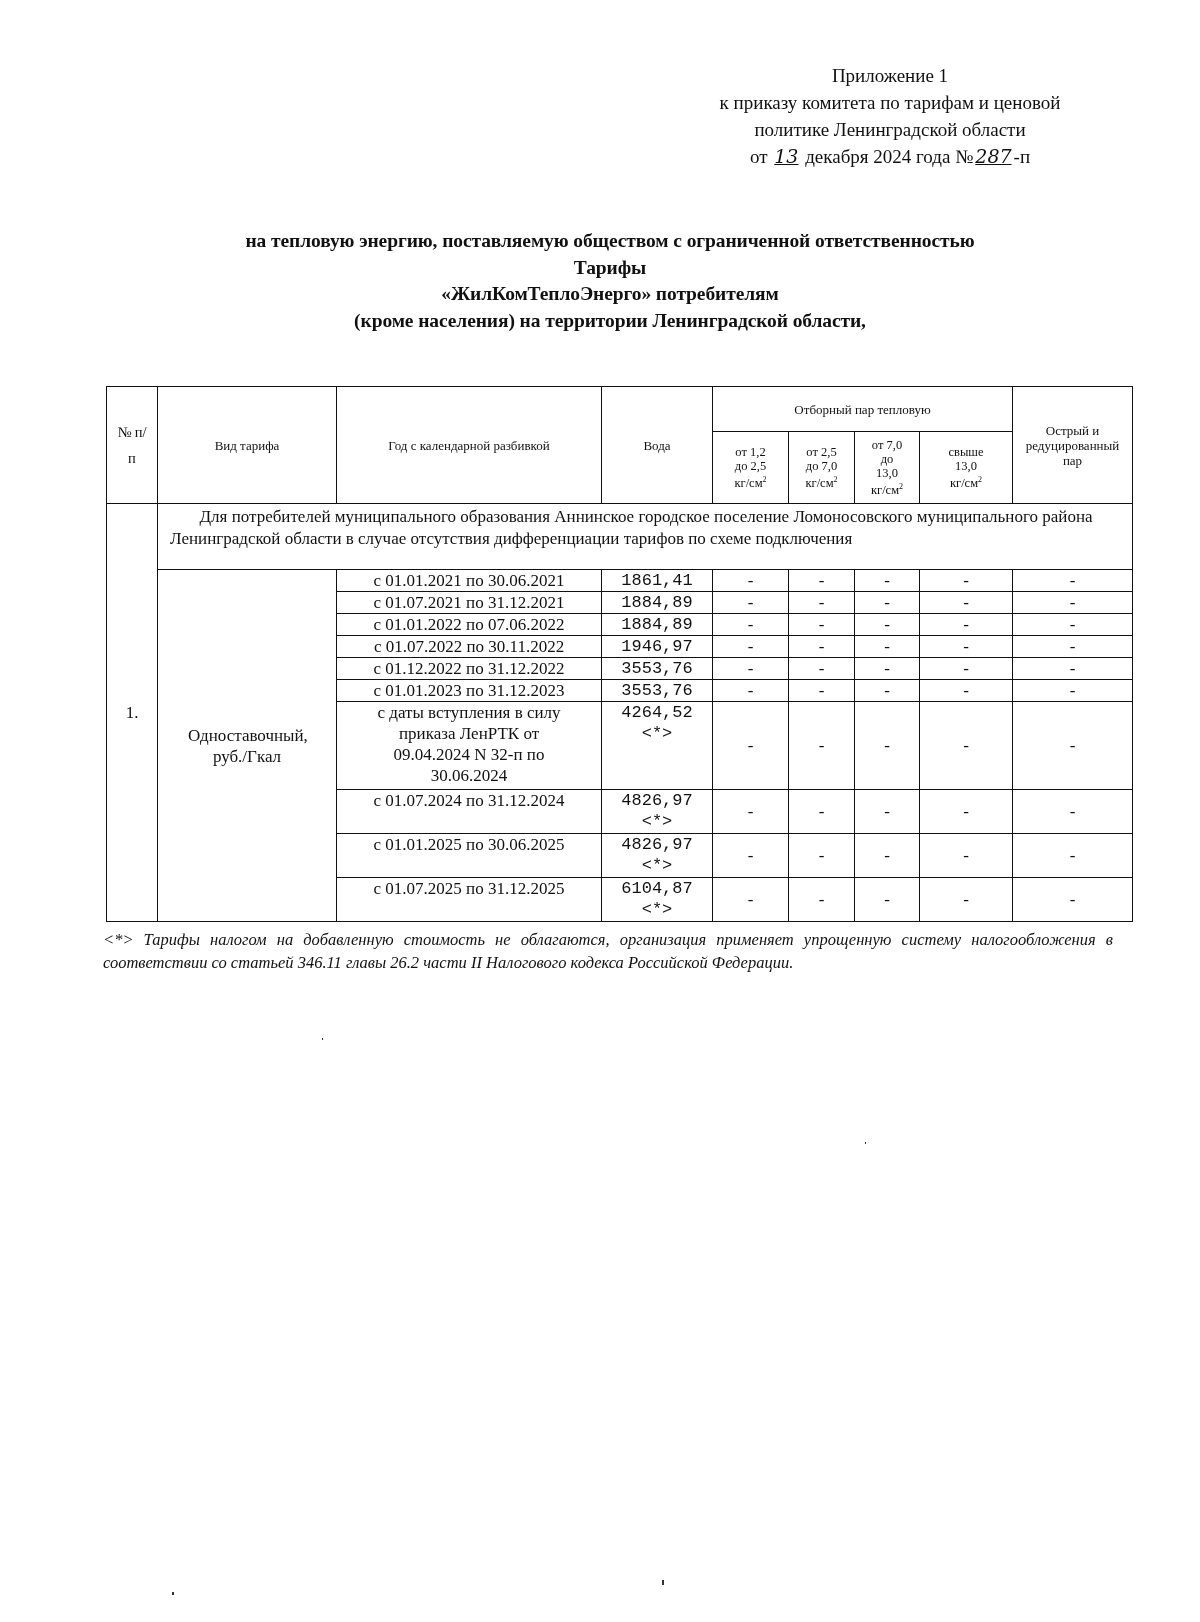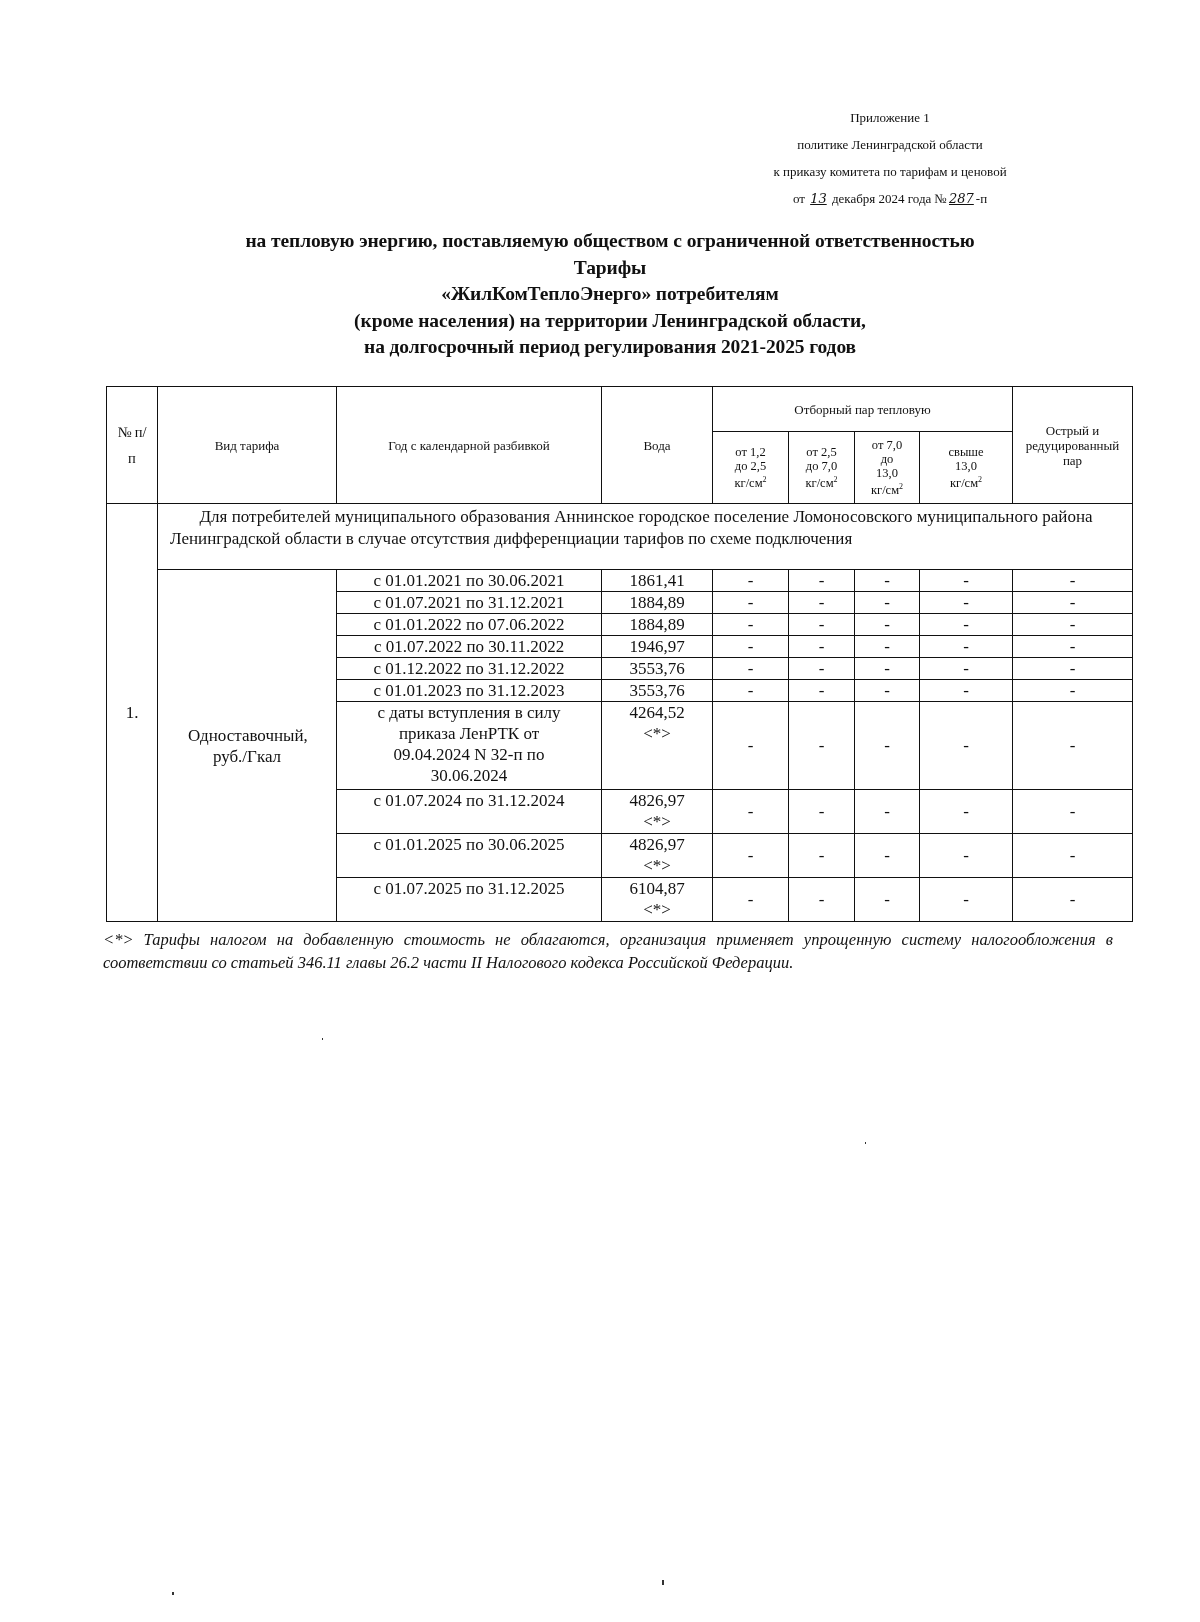--- a/index.html
+++ b/index.html
@@ -1,64 +1,63 @@
 <!DOCTYPE html>
 <html><head>
 <meta charset="utf-8">
 <style>
   html, body { margin:0; padding:0; background:#ffffff; }
   body { width:1200px; height:1622px; position:relative; overflow:hidden;
          font-family:"Liberation Serif", serif; color:#111; }
   .abs { position:absolute; }
   .appendix { left:640px; top:62px; width:500px; text-align:center;
-              font-size:13px; line-height:27px;margin-top:42px; }
+              font-size:19px; line-height:27px; }
   .appendix .hw { font-family:"DejaVu Serif", serif; font-style:italic;
                   text-decoration:underline; padding:0 2px; }
   .title { left:140px; top:228px; width:940px; text-align:center;
            font-family:"Liberation Serif", serif; font-weight:bold;
            font-size:19.5px; line-height:26.5px; letter-spacing:-0.1px; }
   table.tariffs { position:absolute; left:106px; top:386px; width:1026px;
                   border-collapse:collapse; table-layout:fixed; }
   table.tariffs td, table.tariffs th { border:1.5px solid #111; padding:0 2px;
                   text-align:center; vertical-align:middle; font-weight:normal; }
   .hdr { font-size:13px; line-height:15px; }
   .hdr-sm { font-size:12.5px; line-height:14px; }
   .desc { text-align:right; text-align-last:left; font-size:17px;
           line-height:22px; padding:2px 10px 2px 12px !important; vertical-align:top !important; }
   .period, .val, .dash { font-size:17px; line-height:21px; }
-  .val { vertical-align:top !important; }
+  .val { vertical-align:top !important;font-family:Liberation Mono, monospace; }
   .period { vertical-align:top !important; }
   .dash { font-weight:bold; }
   .num { font-size:17px; }
   .kind { font-size:17px; line-height:21px; }
   sup { font-size:8px; }
   .footnote { left:103px; top:928px; width:1010px; font-size:16.5px;
               line-height:23px; text-align:justify; text-align-last:left;font-style:italic; }
   .speck { position:absolute; width:2px; height:3px; background:#333; }
 </style>
 </head>
 <body>
 
 <div class="abs appendix">
   <div>Приложение 1</div>
+  <div>к приказу комитета по тарифам и ценовой</div>
   <div>политике Ленинградской области</div>
-  <div>к приказу комитета по тарифам и ценовой</div>
   <div>
     <span>от</span>
     <span class="hw">13</span>
     <span>декабря 2024 года №</span><span class="hw">287</span><span>-п</span>
   </div>
 </div>
 
 <div class="abs title">
   <div>на тепловую энергию, поставляемую обществом с ограниченной ответственностью</div>
   <div>Тарифы</div>
   <div>«ЖилКомТеплоЭнерго» потребителям</div>
   <div>(кроме населения) на территории Ленинградской области,</div>
-  <div>на долгосрочный период регулирования 2021-2025 годов</div>
 </div>
 
 <table class="tariffs">
   <colgroup>
     <col style="width:51px">
     <col style="width:165px">
     <col style="width:14px">
     <col style="width:265px">
     <col style="width:111px">
     <col style="width:76px">

